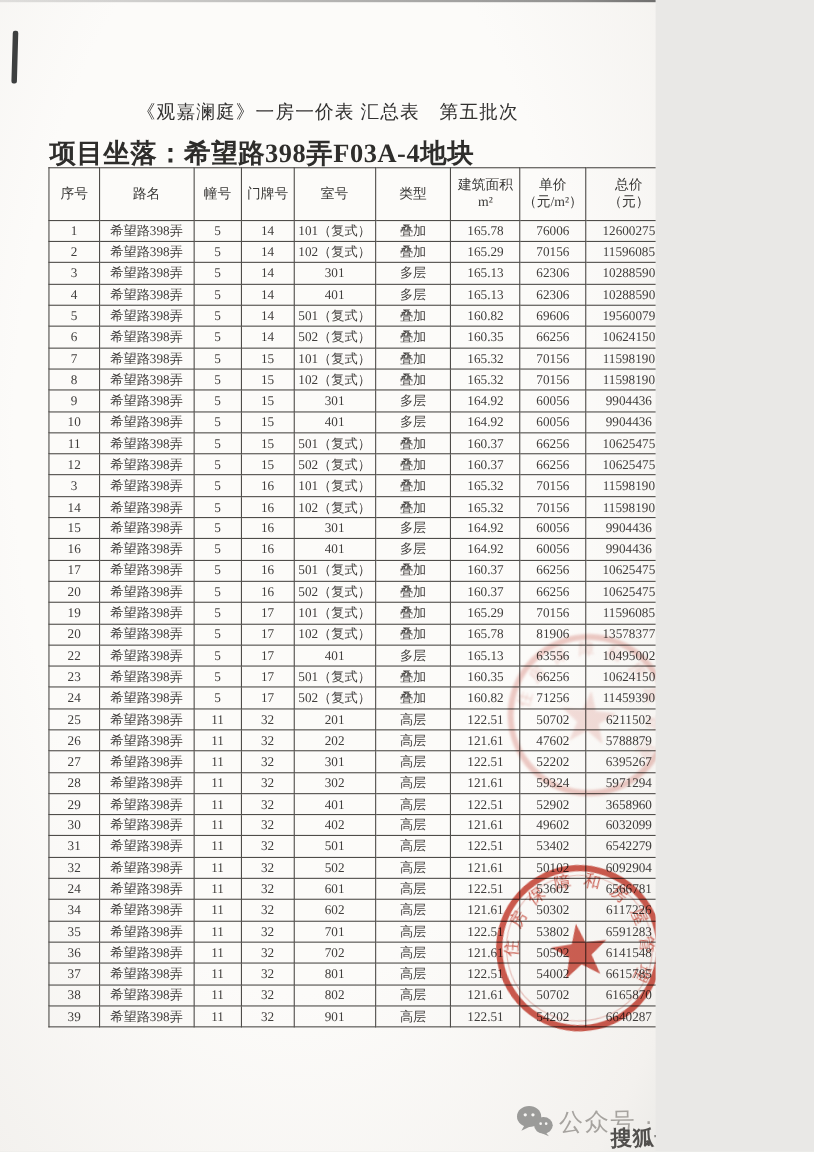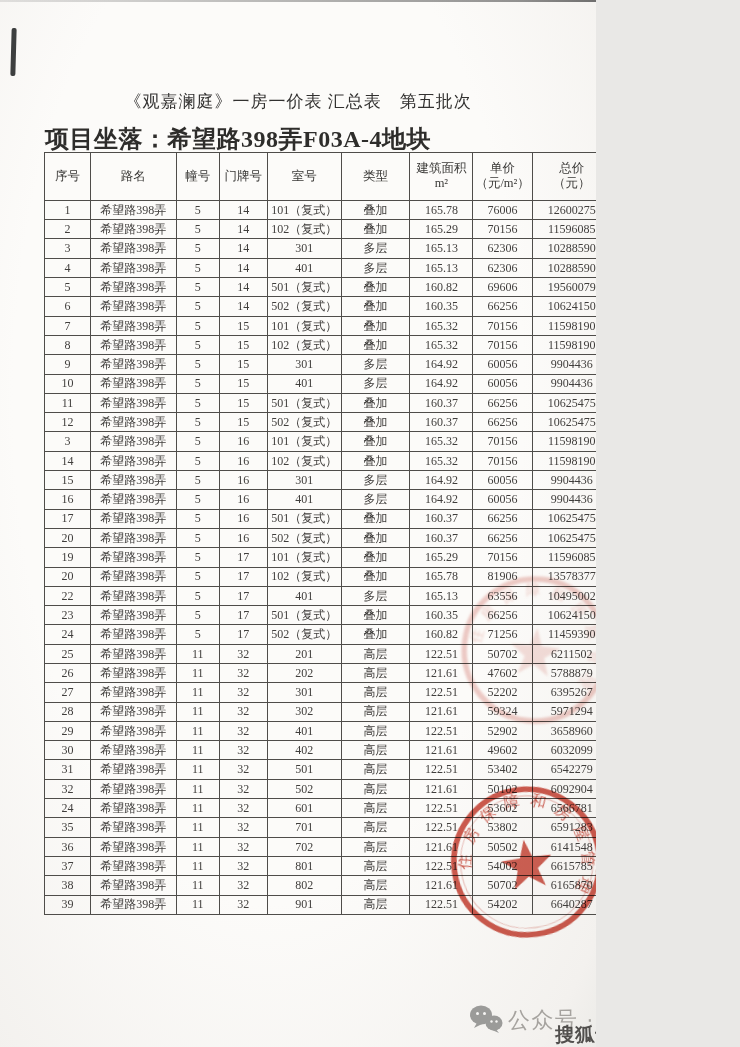--- a/index.html
+++ b/index.html
@@ -479,20 +479,32 @@
           <td>11</td>
           <td>32</td>
           <td>601</td>
           <td>高层</td>
           <td>122.51</td>
           <td>53602</td>
           <td>6566781</td>
           <td></td>
         </tr>
         <tr>
+          <td>34</td>
+          <td>希望路398弄</td>
+          <td>11</td>
+          <td>32</td>
+          <td>602</td>
+          <td>高层</td>
+          <td>121.61</td>
+          <td>50302</td>
+          <td>6117226</td>
+          <td></td>
+        </tr>
+        <tr>
           <td>35</td>
           <td>希望路398弄</td>
           <td>11</td>
           <td>32</td>
           <td>701</td>
           <td>高层</td>
           <td>122.51</td>
           <td>53802</td>
           <td>6591283</td>
           <td></td>

